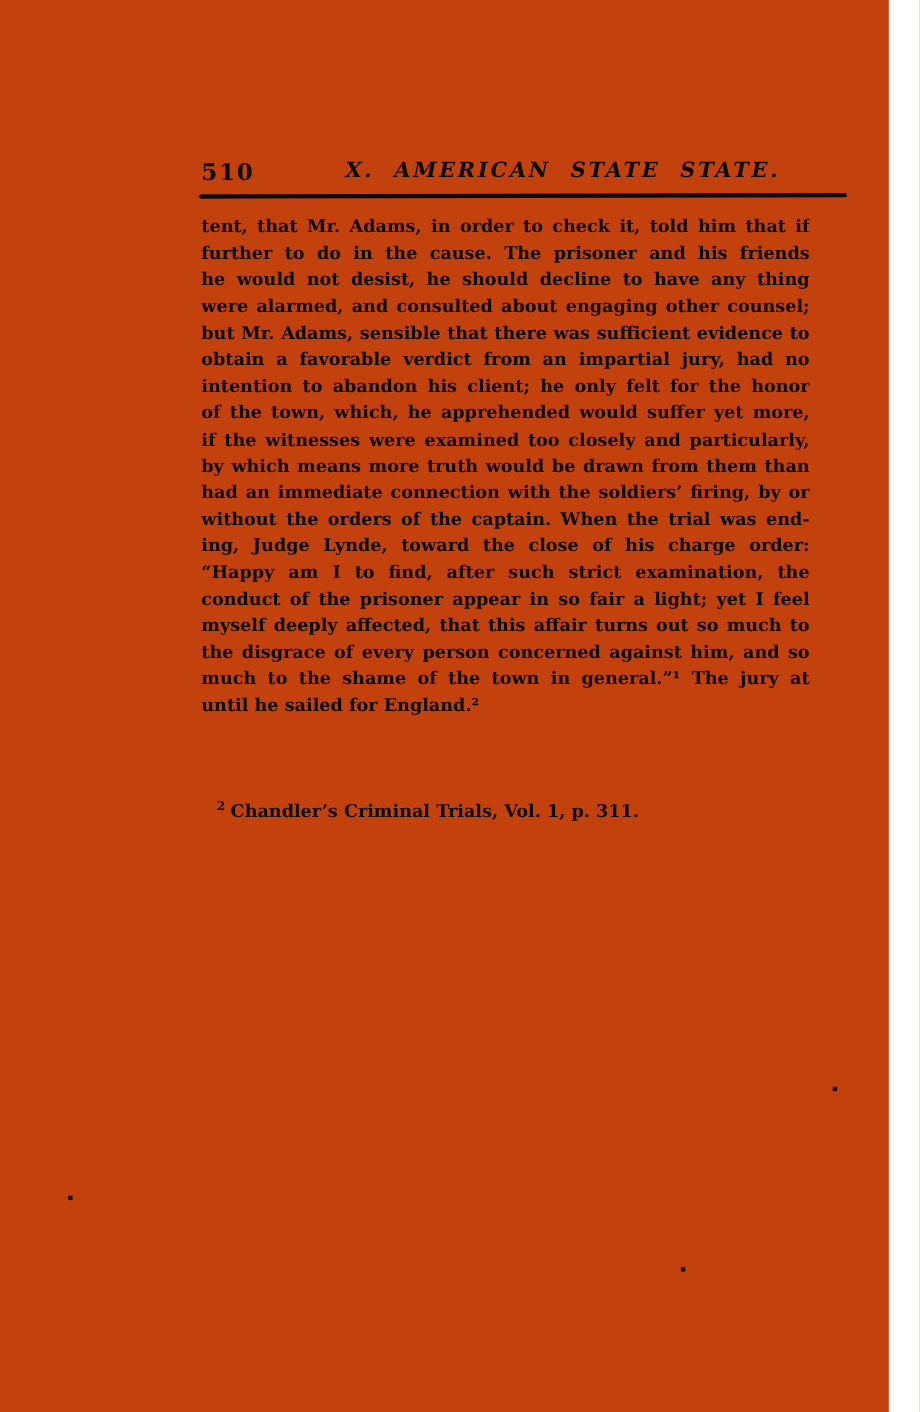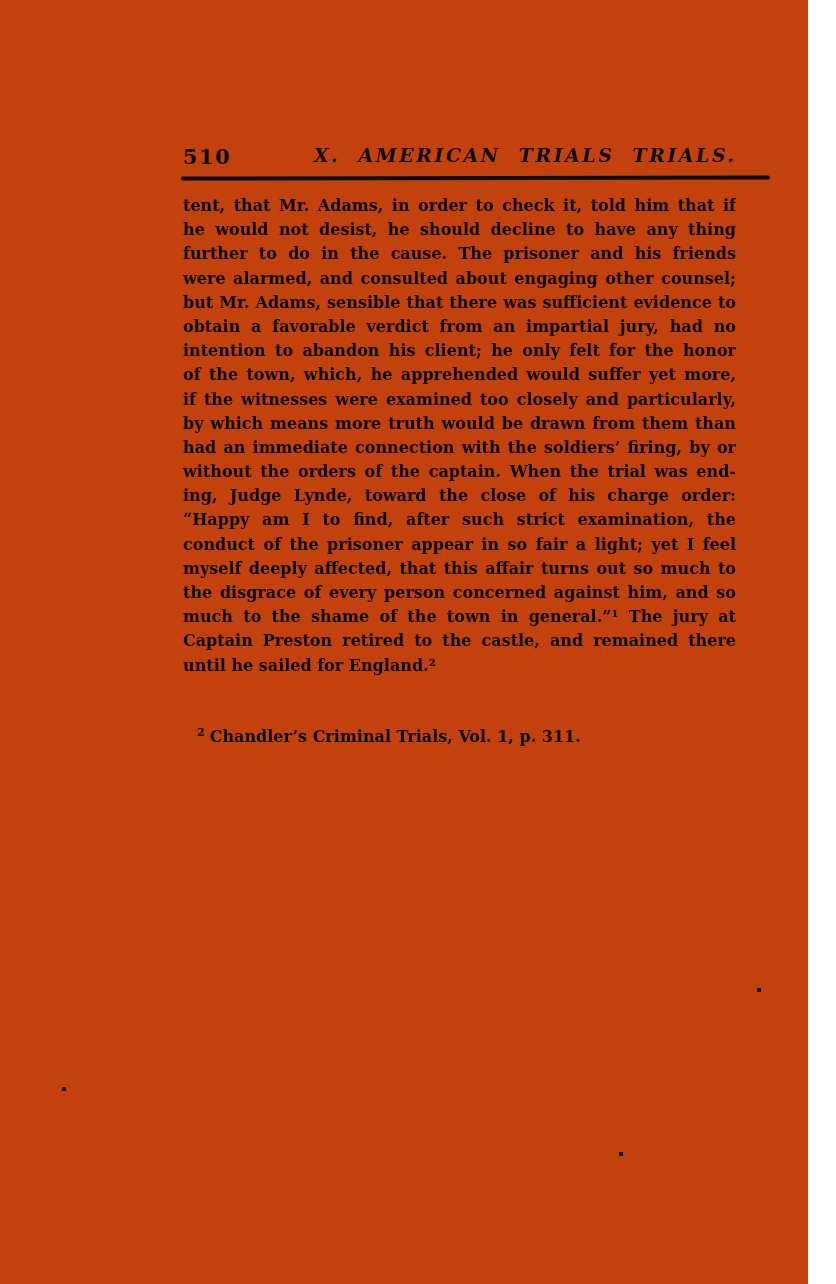--- a/index.html
+++ b/index.html
@@ -86,44 +86,43 @@
     background: #111;
   }
 </style>
 </head>
 <body>
 
 <div class="page">
 
   <div class="page-number">510</div>
 
-  <div class="running-title">X. AMERICAN TRIALS TRIALS.</div>
+  <div class="running-title">X. AMERICAN STATE STATE.</div>
 
   <div class="header-rule"></div>
 
   <div class="body-text">
     <div class="bl">tent, that Mr. Adams, in order to check it, told him that if</div>
+    <div class="bl">further to do in the cause. The prisoner and his friends</div>
     <div class="bl">he would not desist, he should decline to have any thing</div>
-    <div class="bl">further to do in the cause. The prisoner and his friends</div>
     <div class="bl">were alarmed, and consulted about engaging other counsel;</div>
     <div class="bl">but Mr. Adams, sensible that there was sufficient evidence to</div>
     <div class="bl">obtain a favorable verdict from an impartial jury, had no</div>
     <div class="bl">intention to abandon his client; he only felt for the honor</div>
     <div class="bl">of the town, which, he apprehended would suffer yet more,</div>
     <div class="bl">if the witnesses were examined too closely and particularly,</div>
     <div class="bl">by which means more truth would be drawn from them than</div>
     <div class="bl">had an immediate connection with the soldiers’ firing, by or</div>
     <div class="bl">without the orders of the captain. When the trial was end-</div>
     <div class="bl">ing, Judge Lynde, toward the close of his charge order:</div>
     <div class="bl">“Happy am I to find, after such strict examination, the</div>
     <div class="bl">conduct of the prisoner appear in so fair a light; yet I feel</div>
     <div class="bl">myself deeply affected, that this affair turns out so much to</div>
     <div class="bl">the disgrace of every person concerned against him, and so</div>
     <div class="bl">much to the shame of the town in general.”¹ The jury at</div>
-    <div class="bl">Captain Preston retired to the castle, and remained there</div>
     <div class="bl last">until he sailed for England.²</div>
   </div>
 
   <div class="footnote">
     <sup>2</sup><span>Chandler’s Criminal Trials, Vol. 1, p. 311.</span>
   </div>
 
   <div class="speck" style="left:757px; top:988px;"></div>
   <div class="speck" style="left:62px; top:1087px;"></div>
   <div class="speck" style="left:619px; top:1152px;"></div>

